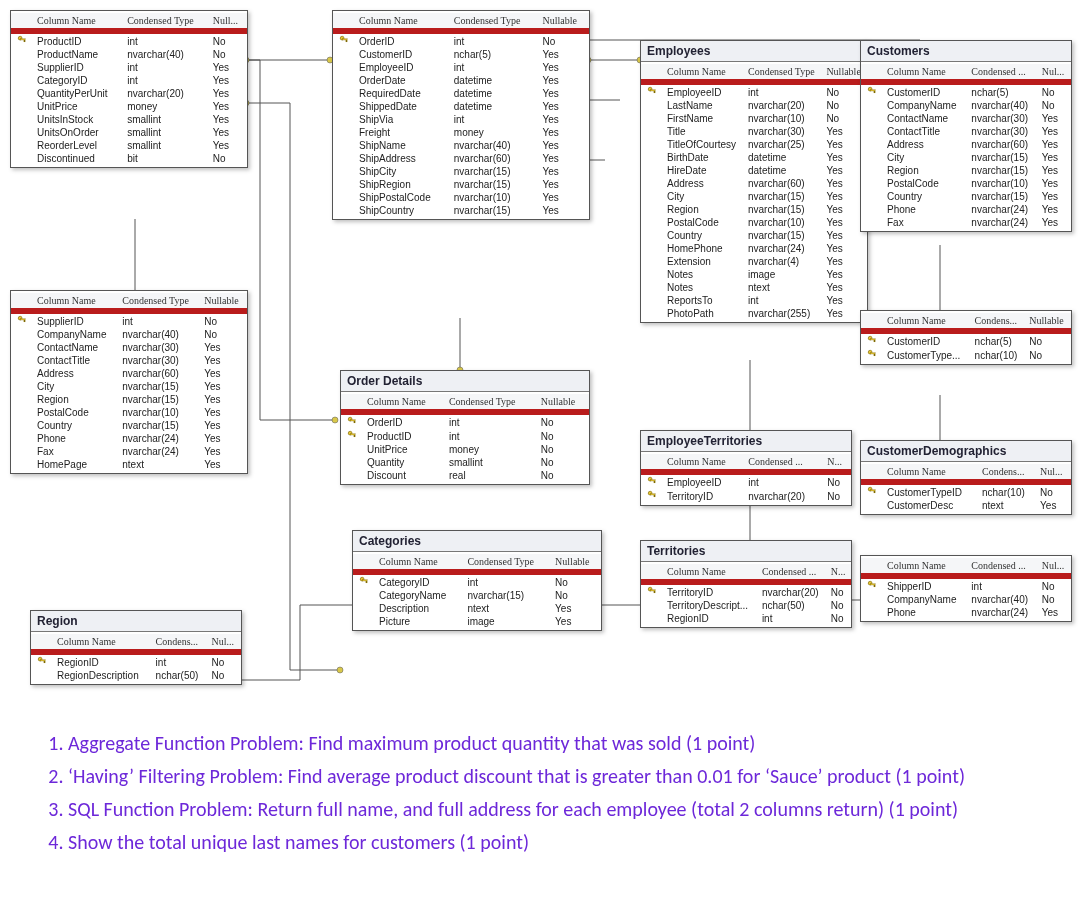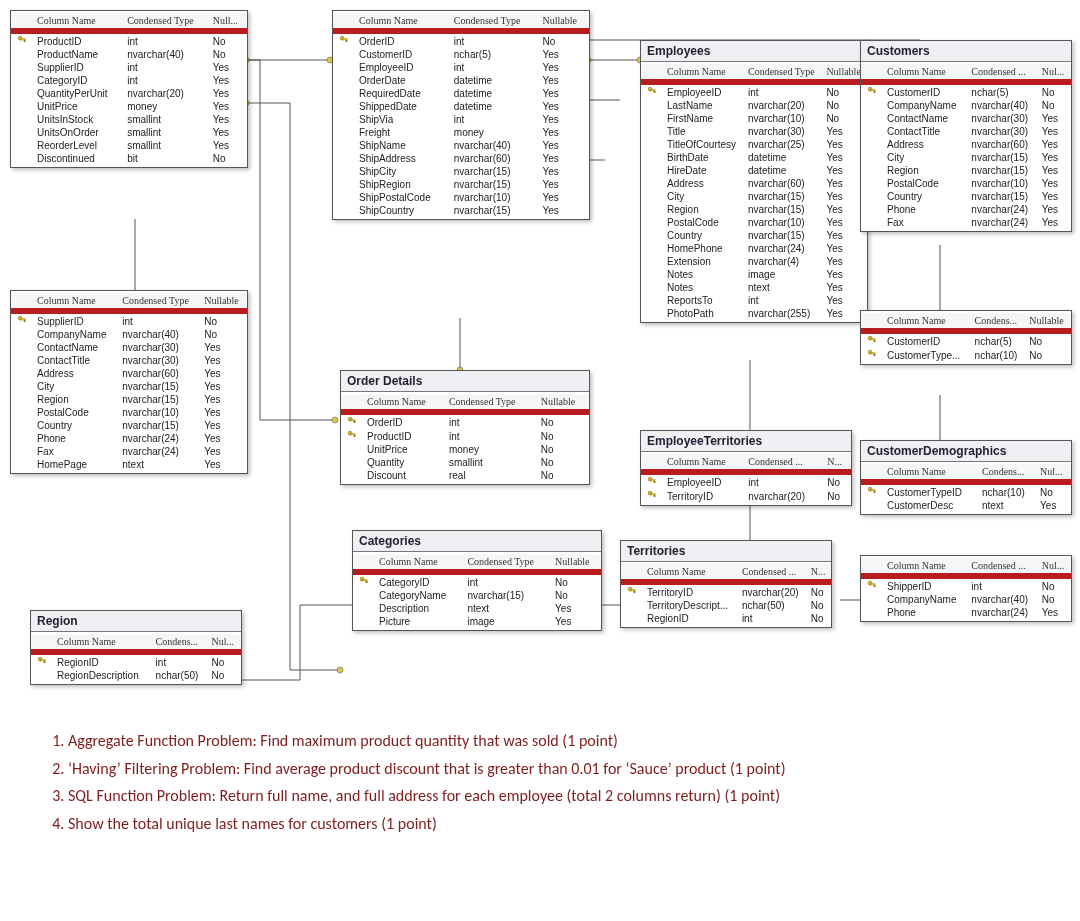--- a/index.html
+++ b/index.html
@@ -6,21 +6,21 @@
   .canvas{position:relative;width:1080px;height:921px;}
   .entity{position:absolute;background:#fff;border:1px solid #555;box-shadow:2px 2px 4px rgba(0,0,0,0.25);}
   .entity-title{background:#eef0f4;border-bottom:1px solid #777;padding:3px 6px;font-weight:bold;font-size:12px;color:#223;}
   .entity-body{padding:2px 0;}
   table.cols{width:100%;border-collapse:collapse;font-size:10px;}
   table.cols th{background:#f5f6f8;border-bottom:6px solid #b91c1c;padding:2px 4px;text-align:left;font-weight:normal;color:#333;white-space:nowrap;font-family:Liberation Serif, serif;}
   table.cols td{padding:1px 4px;white-space:nowrap;}
   .pk-cell{width:14px;text-align:center;}
   .key-icon{display:inline-block;width:10px;height:10px;}
   .key-icon svg{display:block;}
-  .questions{position:absolute;left:40px;top:730px;right:30px;font-family:Calibri,Arial,sans-serif;font-size:16px;color:#7f1d1d;line-height:1.35;}
+  .questions{position:absolute;left:40px;top:730px;right:30px;font-family:Calibri,Arial,sans-serif;font-size:20px;color:#6d28d9;line-height:1.35;}
   .questions ol{margin:0;padding-left:28px;}
   .questions li{margin-bottom:6px;}
   svg.connectors{position:absolute;left:0;top:0;width:1080px;height:921px;pointer-events:none;}
 </style>
 </head>
 <body>
 
 <div class="canvas">
 
 <svg class="connectors">
@@ -684,21 +684,21 @@
                   </svg></span></td>
               <td>TerritoryID</td>
               <td>nvarchar(20)</td>
               <td>No</td>
             </tr>
           </tbody>
         </table>
       </div>
 </div>
 
-<div class="entity" style="left:620px;top:540px;width:210px">
+<div class="entity" style="left:640px;top:540px;width:210px">
   <div class="entity-title">Territories</div>
   <div class="entity-body">
         <table class="cols">
           <thead>
             <tr>
               <th class="pk-cell"></th>
               <th>Column Name</th>
               <th>Condensed ...</th>
               <th>N...</th>
             </tr>

